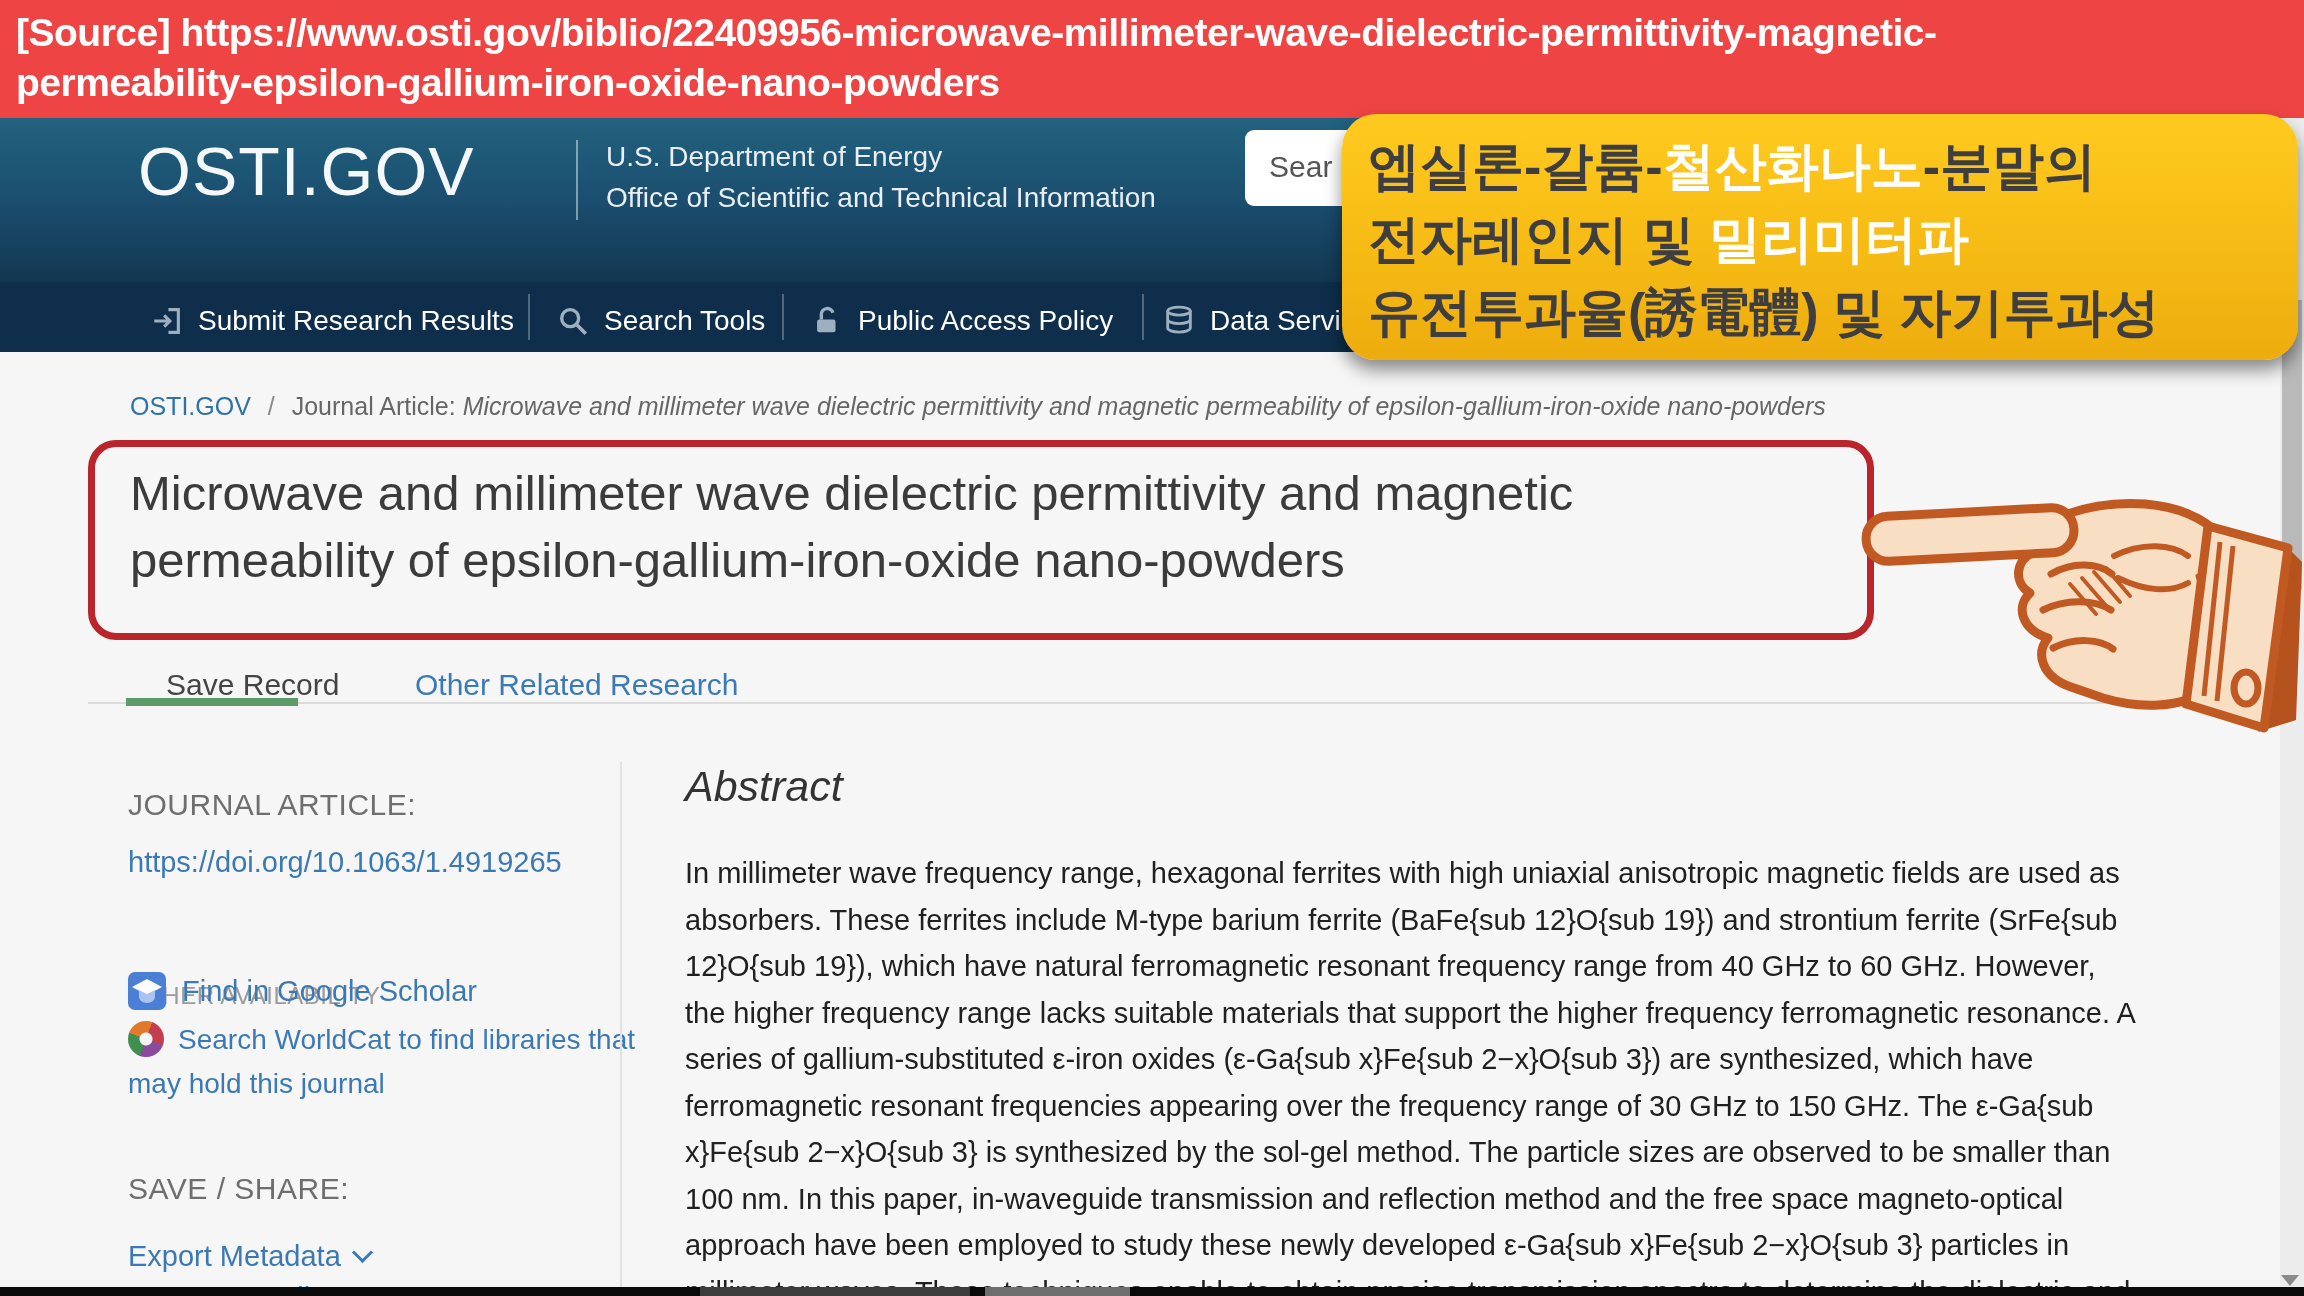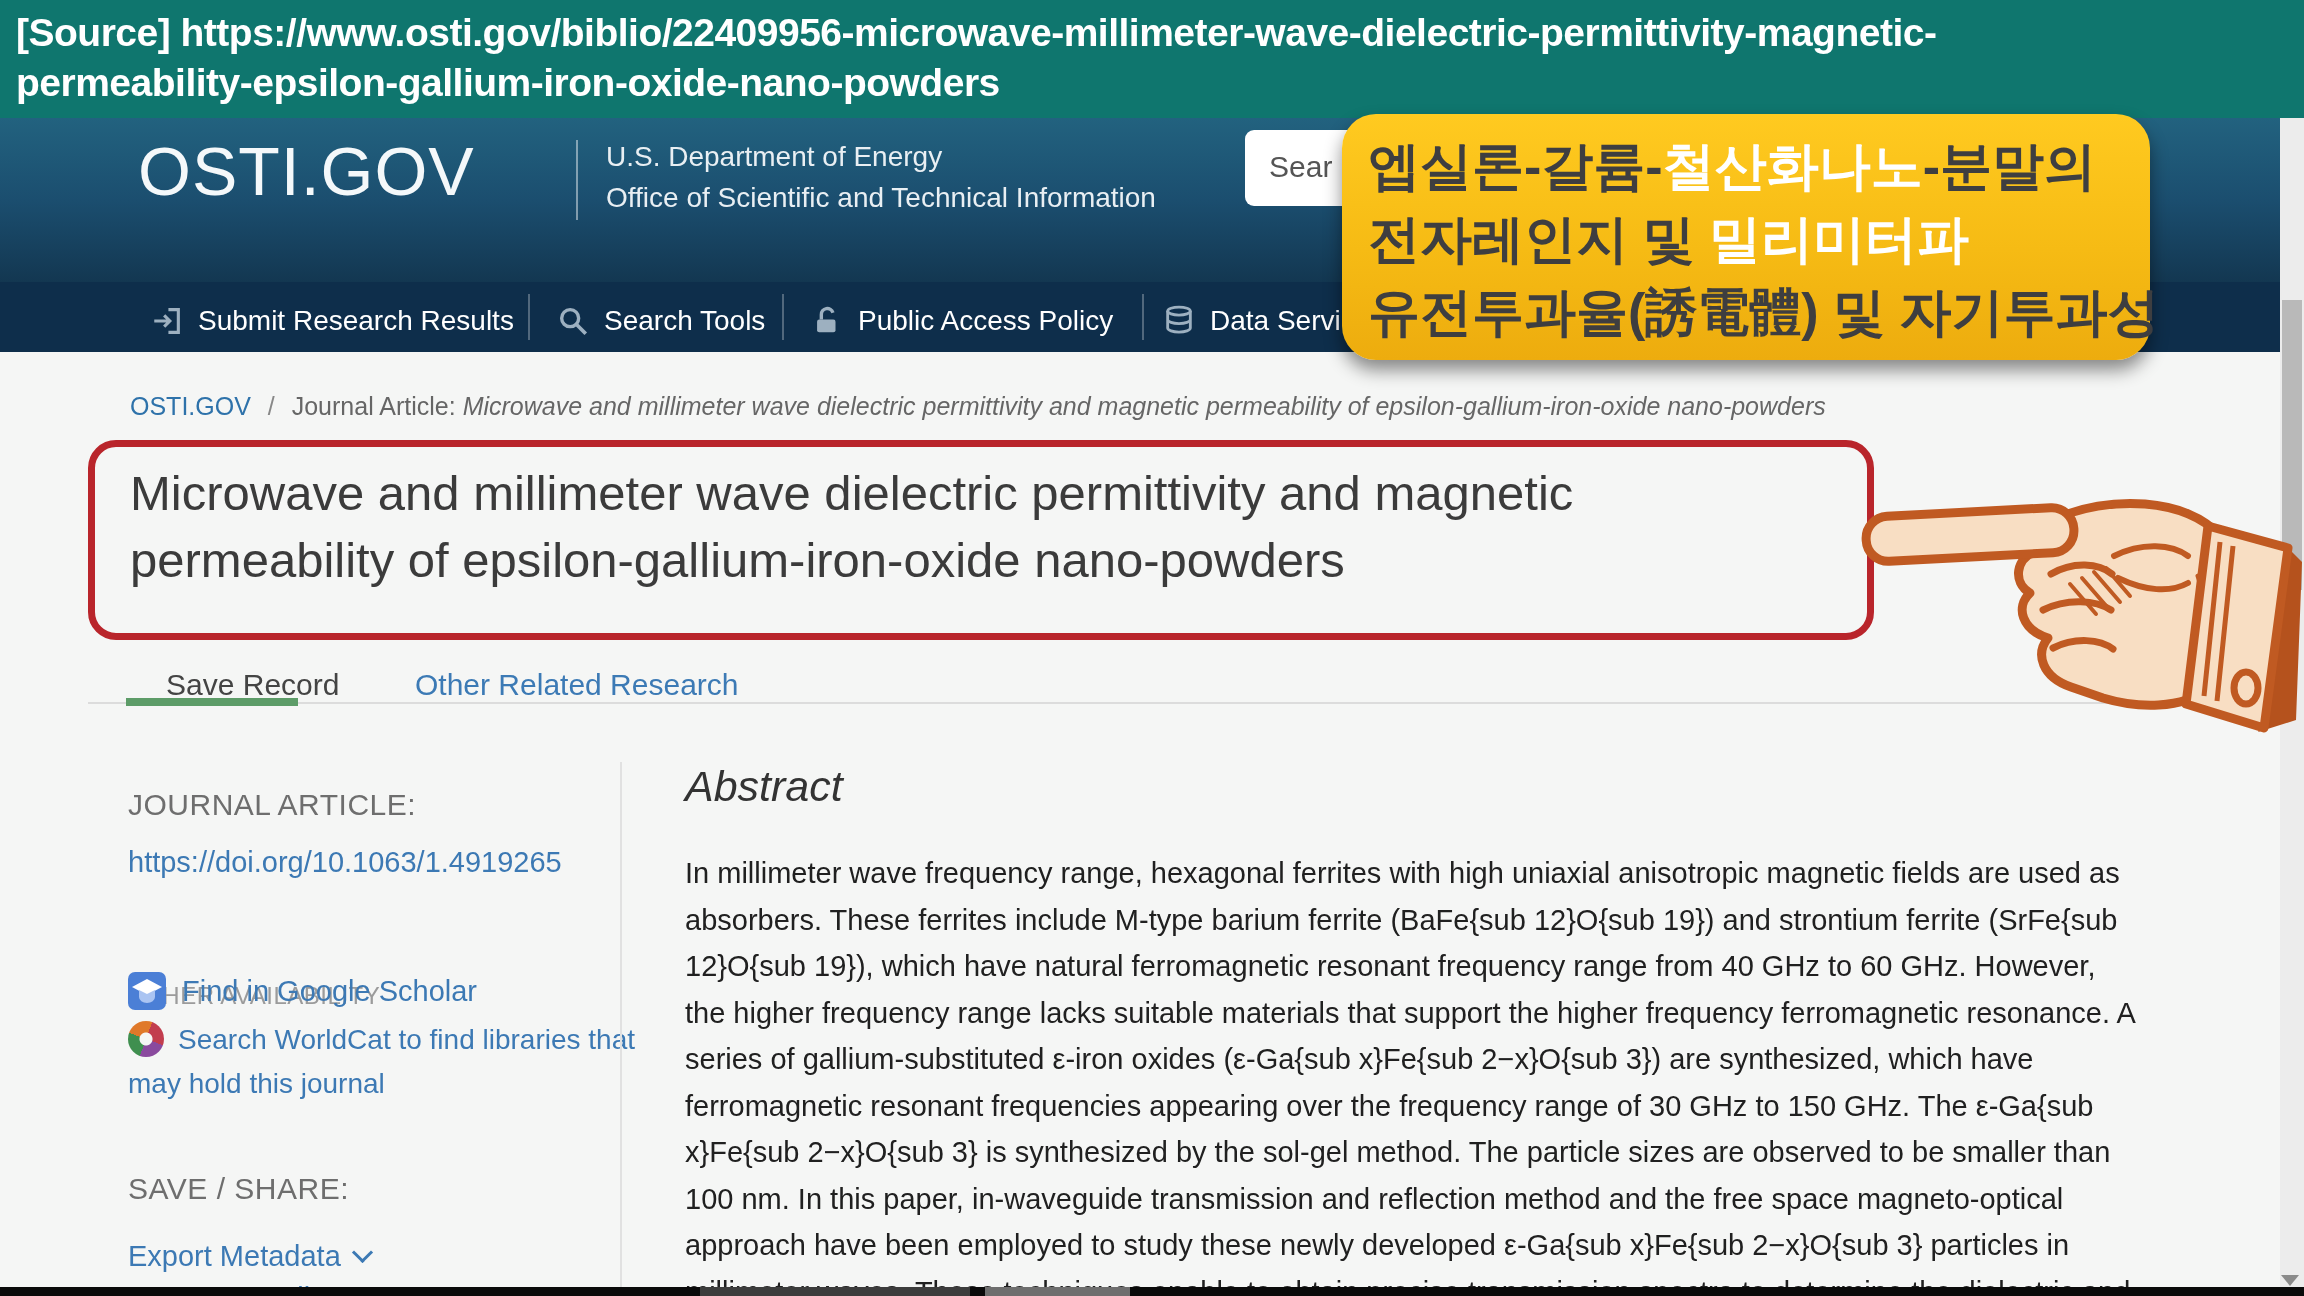--- a/index.html
+++ b/index.html
@@ -1,40 +1,40 @@
 <!DOCTYPE html>
 <html><head>
 <meta charset="utf-8">
 <style>
   html,body{margin:0;padding:0;background:#222;}
   .screen{position:relative;width:2304px;height:1296px;overflow:hidden;background:#f5f6f5;
           font-family:"Liberation Sans","DejaVu Sans",sans-serif;}
 
   
-  .source-bar{position:absolute;left:0;top:0;width:100%;height:118px;background:#0f766e;color:#fff;
+  .source-bar{position:absolute;left:0;top:0;width:100%;height:118px;background:#ef4444;color:#fff;
               box-sizing:border-box;padding:8px 0 0 16px;font-weight:bold;font-size:39px;
               line-height:50px;letter-spacing:-0.5px;}
 
   
   .site-header{position:absolute;left:0;top:118px;width:100%;height:164px;
                background:linear-gradient(180deg,#22627f 0%,#1b4e6f 50%,#133751 100%);}
   .logo{position:absolute;left:138px;top:14px;font-size:68px;font-weight:200;color:#f4f8fa;letter-spacing:1px;}
   .header-divider{position:absolute;left:576px;top:22px;width:2px;height:80px;background:rgba(255,255,255,.45);}
   .agency{position:absolute;left:606px;top:18px;color:#e9eff3;font-size:28px;line-height:41px;font-weight:400;}
   .search-box{position:absolute;left:1245px;top:12px;width:330px;height:76px;background:#fff;border-radius:9px;
               box-sizing:border-box;padding:20px 0 0 24px;font-size:30px;color:#555;}
 
   
   .nav-bar{position:absolute;left:0;top:282px;width:100%;height:70px;background:#0e2e4b;color:#fff;font-size:28px;}
   .nav-item{position:absolute;top:4px;height:70px;display:flex;align-items:center;gap:14px;}
   .nav-item svg{width:34px;height:34px;flex:0 0 auto;}
   .nav-sep{position:absolute;top:12px;width:2px;height:46px;background:rgba(255,255,255,.28);}
 
   
-  .note{position:absolute;left:1342px;top:114px;width:808px;height:246px;border-radius:34px;z-index:50;
+  .note{position:absolute;left:1342px;top:114px;width:956px;height:246px;border-radius:34px;z-index:50;
         background:linear-gradient(180deg,#ffca20 0%,#f6bb14 55%,#edac0e 100%);
         box-shadow:0 10px 18px rgba(0,0,0,.45);box-sizing:border-box;padding:16px 0 0 26px;}
   .note-line{font-size:52px;line-height:73px;font-weight:bold;color:#3e3e40;letter-spacing:0px;white-space:nowrap;}
   .note-line .hl{color:#ffffff;}
 
   
   .breadcrumb{position:absolute;left:130px;top:392px;font-size:25px;color:#666;}
   .bc-home{color:#2e72aa;}
   .bc-sep{color:#888;padding:0 10px;}
   .bc-title{font-style:italic;}

